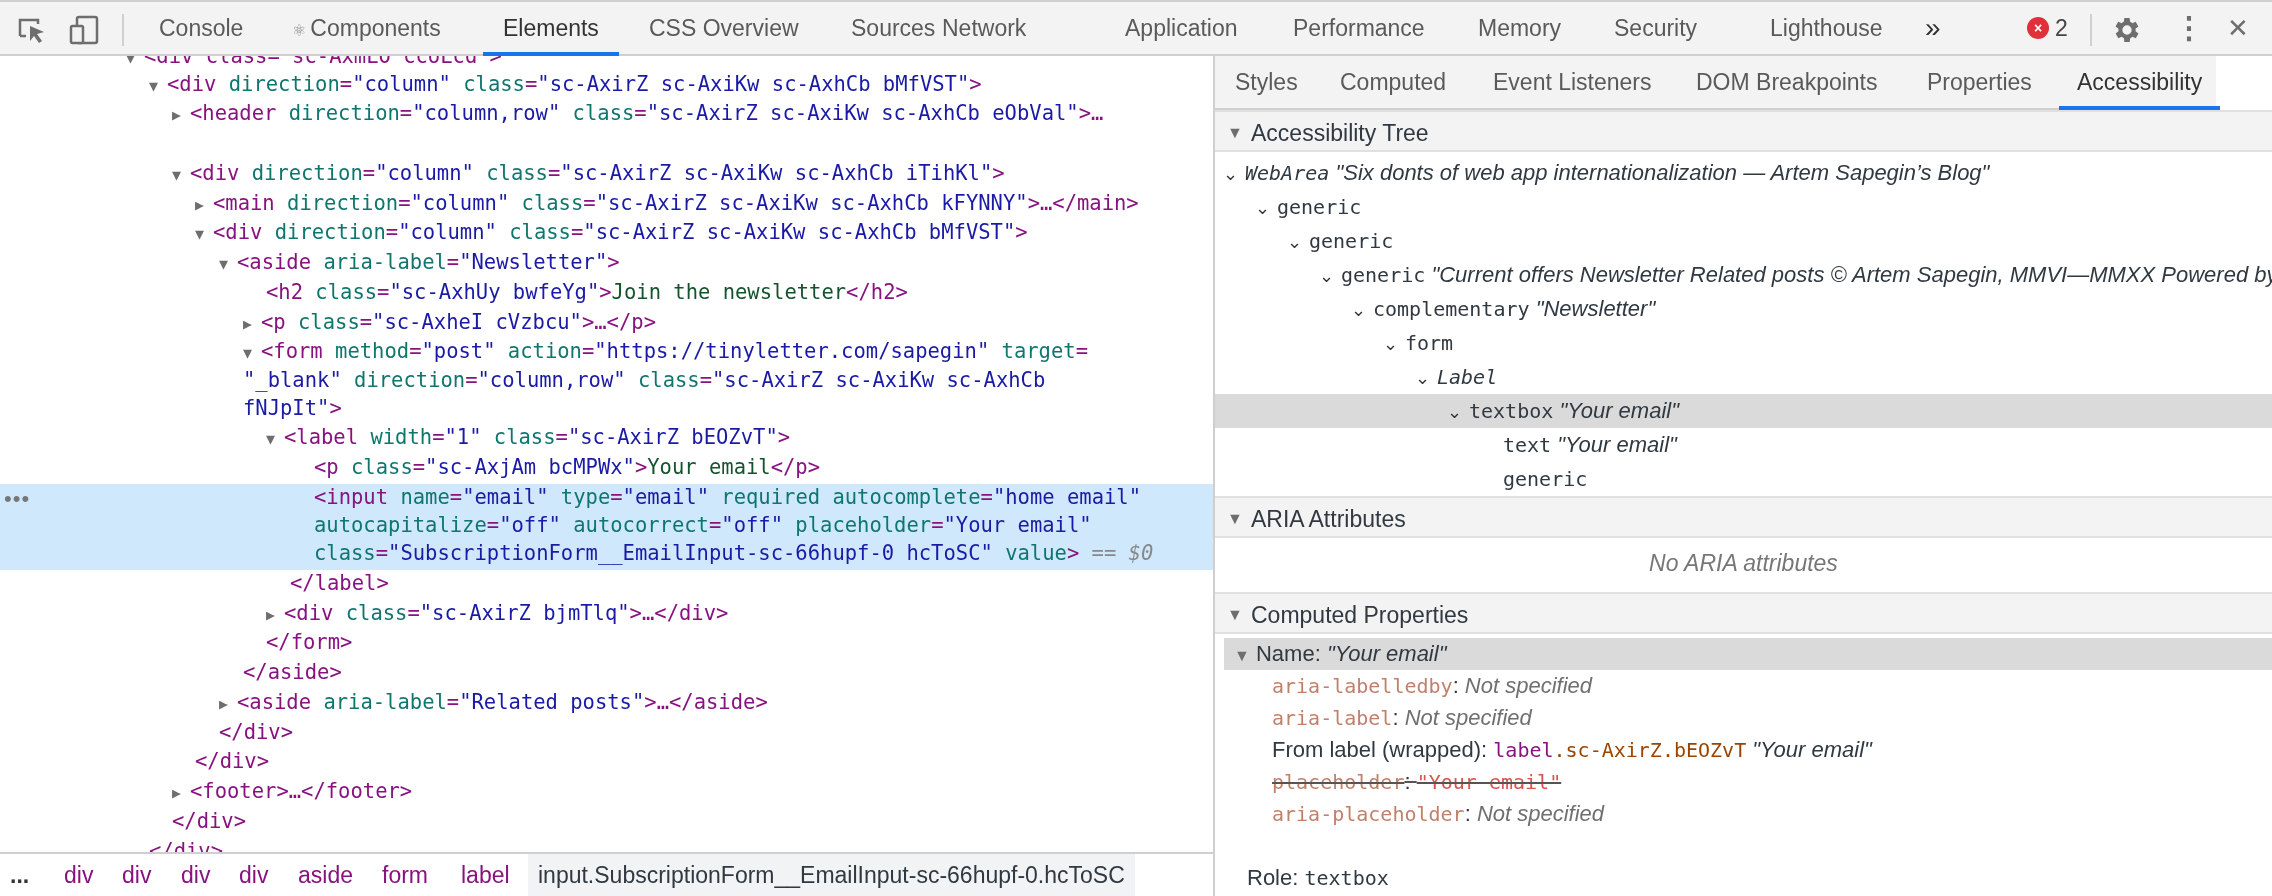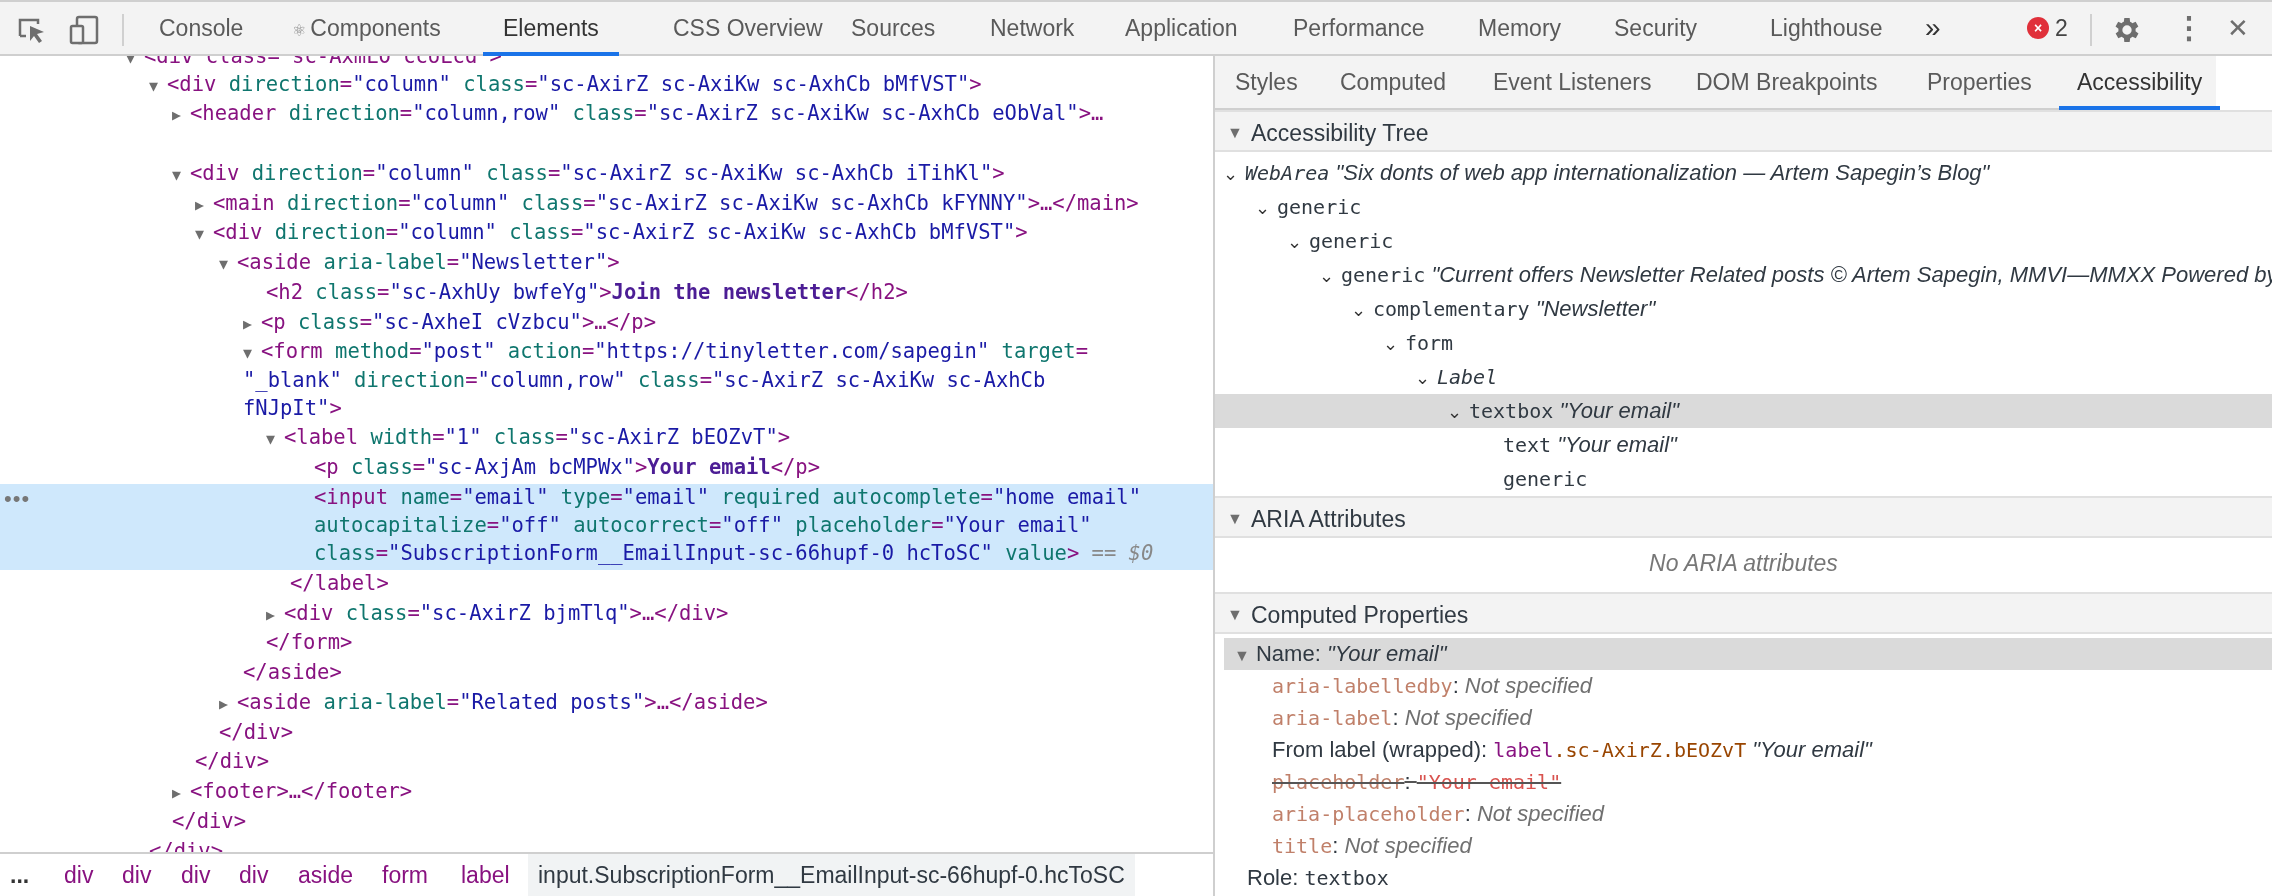--- a/index.html
+++ b/index.html
@@ -17,21 +17,21 @@
   .err-count { position: absolute; left: 2055px; top: 0; height: 52px; line-height: 52px; font-size: 23px; color: #444; }
 
   
   .elements { position: absolute; left: 0; top: 56px; width: 1213px; height: 796px; overflow: hidden; background: #fff; }
   .code-line { position: absolute; left: 0; width: 1213px; height: 29.7px; line-height: 29.7px; font-family: "DejaVu Sans Mono", monospace; font-size: 20.5px; white-space: nowrap; color: #303942; }
   .highlight { position: absolute; left: 0; top: 428px; width: 1213px; height: 86px; background: #cfe8fc; }
   .tri { display: inline-block; width: 18px; color: #6e6e6e; font-size: 15px; }
   .tn { color: #881280; }
   .an { color: #0f766e; }
   .av { color: #1a1aa6; }
-  .tx { color: #4c1d95; font-weight: bold; }
+  .tx { color: #14532d; }
   .dim { color: #888; font-style: italic; }
   .dots { position: absolute; left: 4px; top: 428px; height: 29.7px; line-height: 29.7px; font-size: 22px; color: #777; letter-spacing: 1px; }
 
   
   .crumbs { position: absolute; left: 0; top: 852px; width: 1213px; height: 44px; background: #fff; border-top: 2px solid #cfcfcf; }
   .crumb { position: absolute; top: 0; height: 42px; line-height: 42px; font-size: 23px; color: #881280; white-space: nowrap; }
   .crumb.active { background: #f1f3f4; color: #303942; padding: 0 10px; }
   .crumb.more { color: #333; font-weight: bold; }
 
   
@@ -81,23 +81,23 @@
     <svg width="32" height="32" viewBox="0 0 32 32">
         <rect x="9" y="3" width="20" height="26" rx="2" fill="none" stroke="#6e6e6e" stroke-width="2.5"></rect>
         <rect x="3" y="12" width="12" height="17" rx="1.5" fill="#f3f3f3" stroke="#6e6e6e" stroke-width="2.5"></rect>
       </svg>
   </span>
   <span class="tb-sep" style="left:122px;"></span>
 
   <span class="tab" style="left:159px;"><span>Console</span></span>
   <span class="tab" style="left:292px;"><span style="font-size:16px;color:#888;margin-right:4px;">⚛</span><span>Components</span></span>
   <span class="tab active" style="left:503px;"><span>Elements</span><span class="underline"></span></span>
-  <span class="tab" style="left:673px;"><span>CSS Overview</span></span>
+  <span class="tab" style="left:649px;"><span>CSS Overview</span></span>
   <span class="tab" style="left:851px;"><span>Sources</span></span>
-  <span class="tab" style="left:990px;"><span>Network</span></span>
+  <span class="tab" style="left:942px;"><span>Network</span></span>
   <span class="tab" style="left:1125px;"><span>Application</span></span>
   <span class="tab" style="left:1293px;"><span>Performance</span></span>
   <span class="tab" style="left:1478px;"><span>Memory</span></span>
   <span class="tab" style="left:1614px;"><span>Security</span></span>
   <span class="tab" style="left:1770px;"><span>Lighthouse</span></span>
   <span class="tab" style="left:1925px;font-size:28px;color:#333;">»</span>
 
   <span class="err-badge">×</span>
   <span class="err-count">2</span>
   <span class="tb-sep" style="left:2090px;"></span>
@@ -300,19 +300,16 @@
   </div>
   <div class="prop-row" style="top:678px;padding-left:57px;">
     <span>From label (wrapped): </span><span class="lbl-tag">label</span><span class="lbl-cls">.sc-AxirZ.bEOZvT</span><span class="qname"> "Your email"</span>
   </div>
   <div class="prop-row" style="top:710px;padding-left:57px;">
     <span class="struck"><span class="pkey">placeholder</span><span>: </span><span class="pval">"Your email"</span></span>
   </div>
   <div class="prop-row" style="top:742px;padding-left:57px;">
     <span class="pkey">aria-placeholder</span><span>: </span><span class="pval">Not specified</span>
   </div>
-  <div class="prop-row" style="top:774px;padding-left:57px;">
-    <span class="pkey">title</span><span>: </span><span class="pval">Not specified</span>
-  </div>
   <div class="prop-row" style="top:806px;padding-left:32px;">
     <span>Role: </span><span class="role">textbox</span>
   </div>
 </div>
 
 </body></html>

